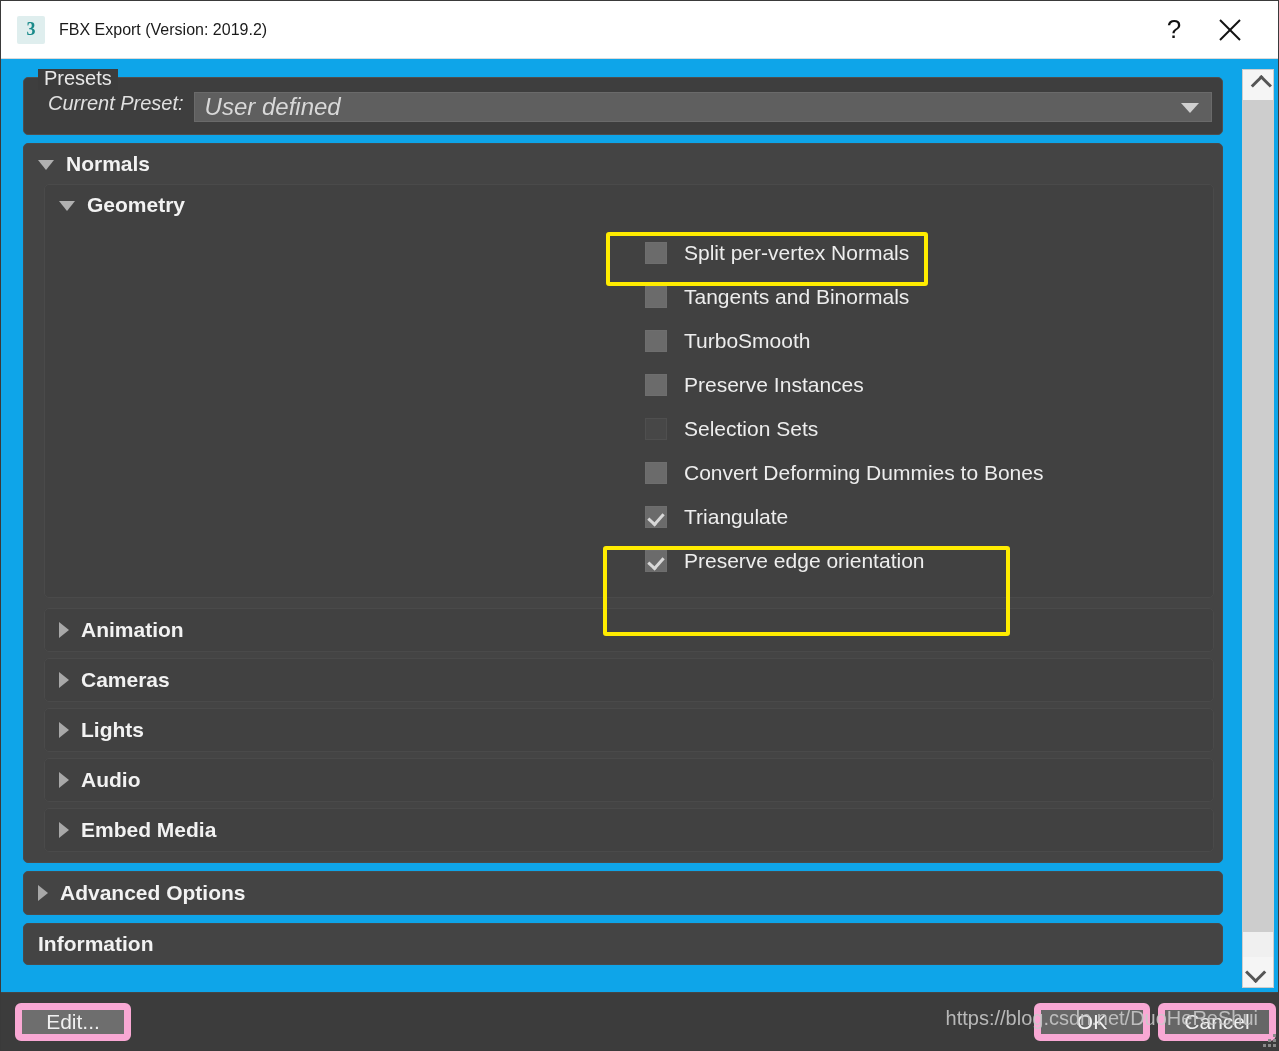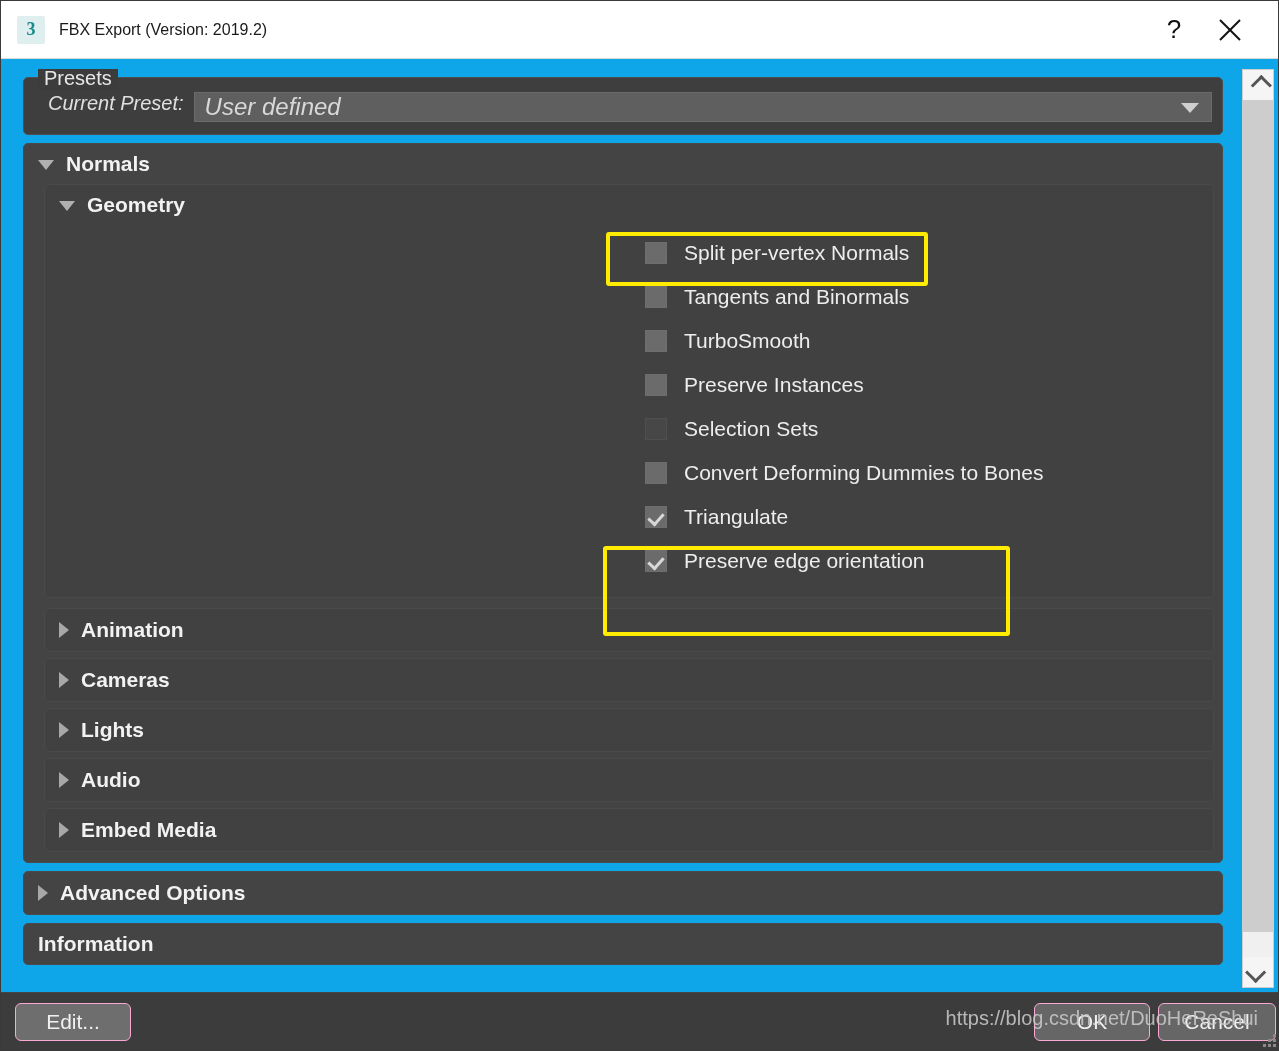--- a/index.html
+++ b/index.html
@@ -287,21 +287,21 @@
     height: 58px;
     background: #3c3c3c;
     border-top: 1px solid #454545;
     box-sizing: border-box;
   }
   .btn {
     position: absolute;
     height: 38px;
     border-radius: 6px;
     background: #6e6e6e;
-    border: 1px solid #f9a8d4;
+    border: 7px solid #f9a8d4;
     color: #f0f0f0;
     font-size: 21px;
     display: flex;
     align-items: center;
     justify-content: center;
     box-sizing: border-box;
   }
   .btn.edit { left: 14px; top: 10px; width: 116px; }
   .btn.ok { right: 130px; top: 10px; width: 116px; background: #666; }
   .btn.cancel { right: 4px; top: 10px; width: 118px; background: #666; }

